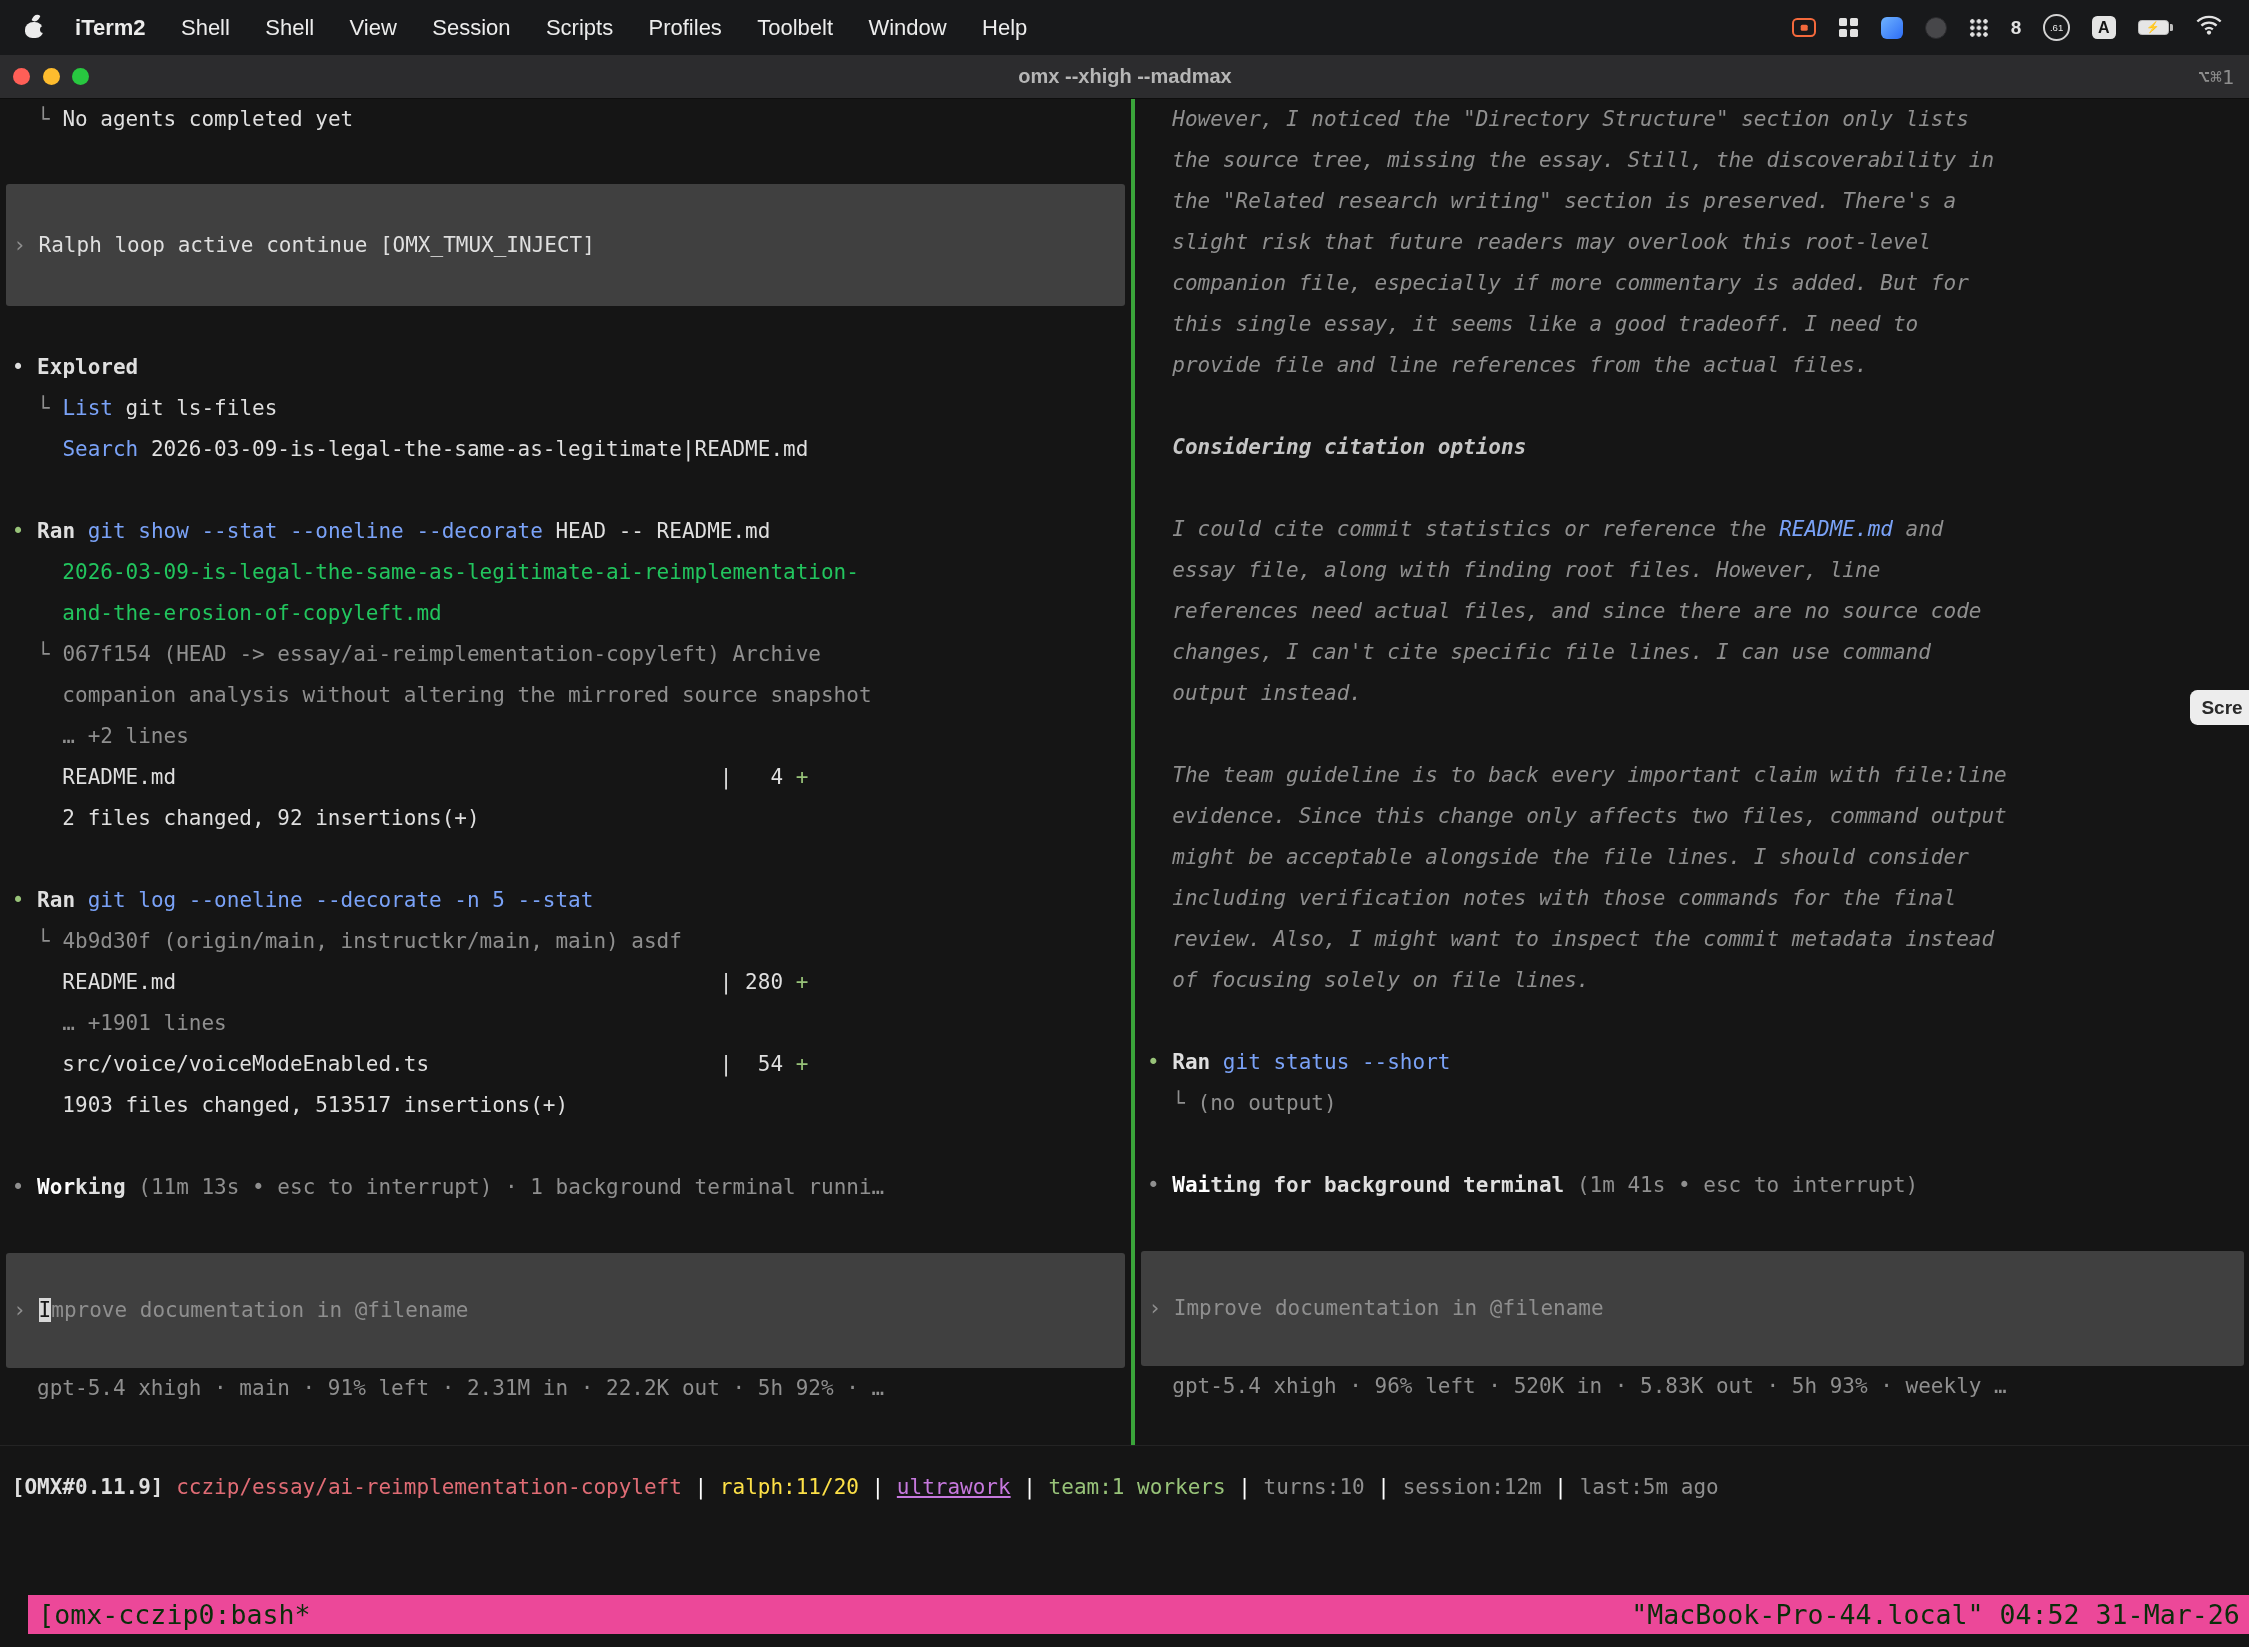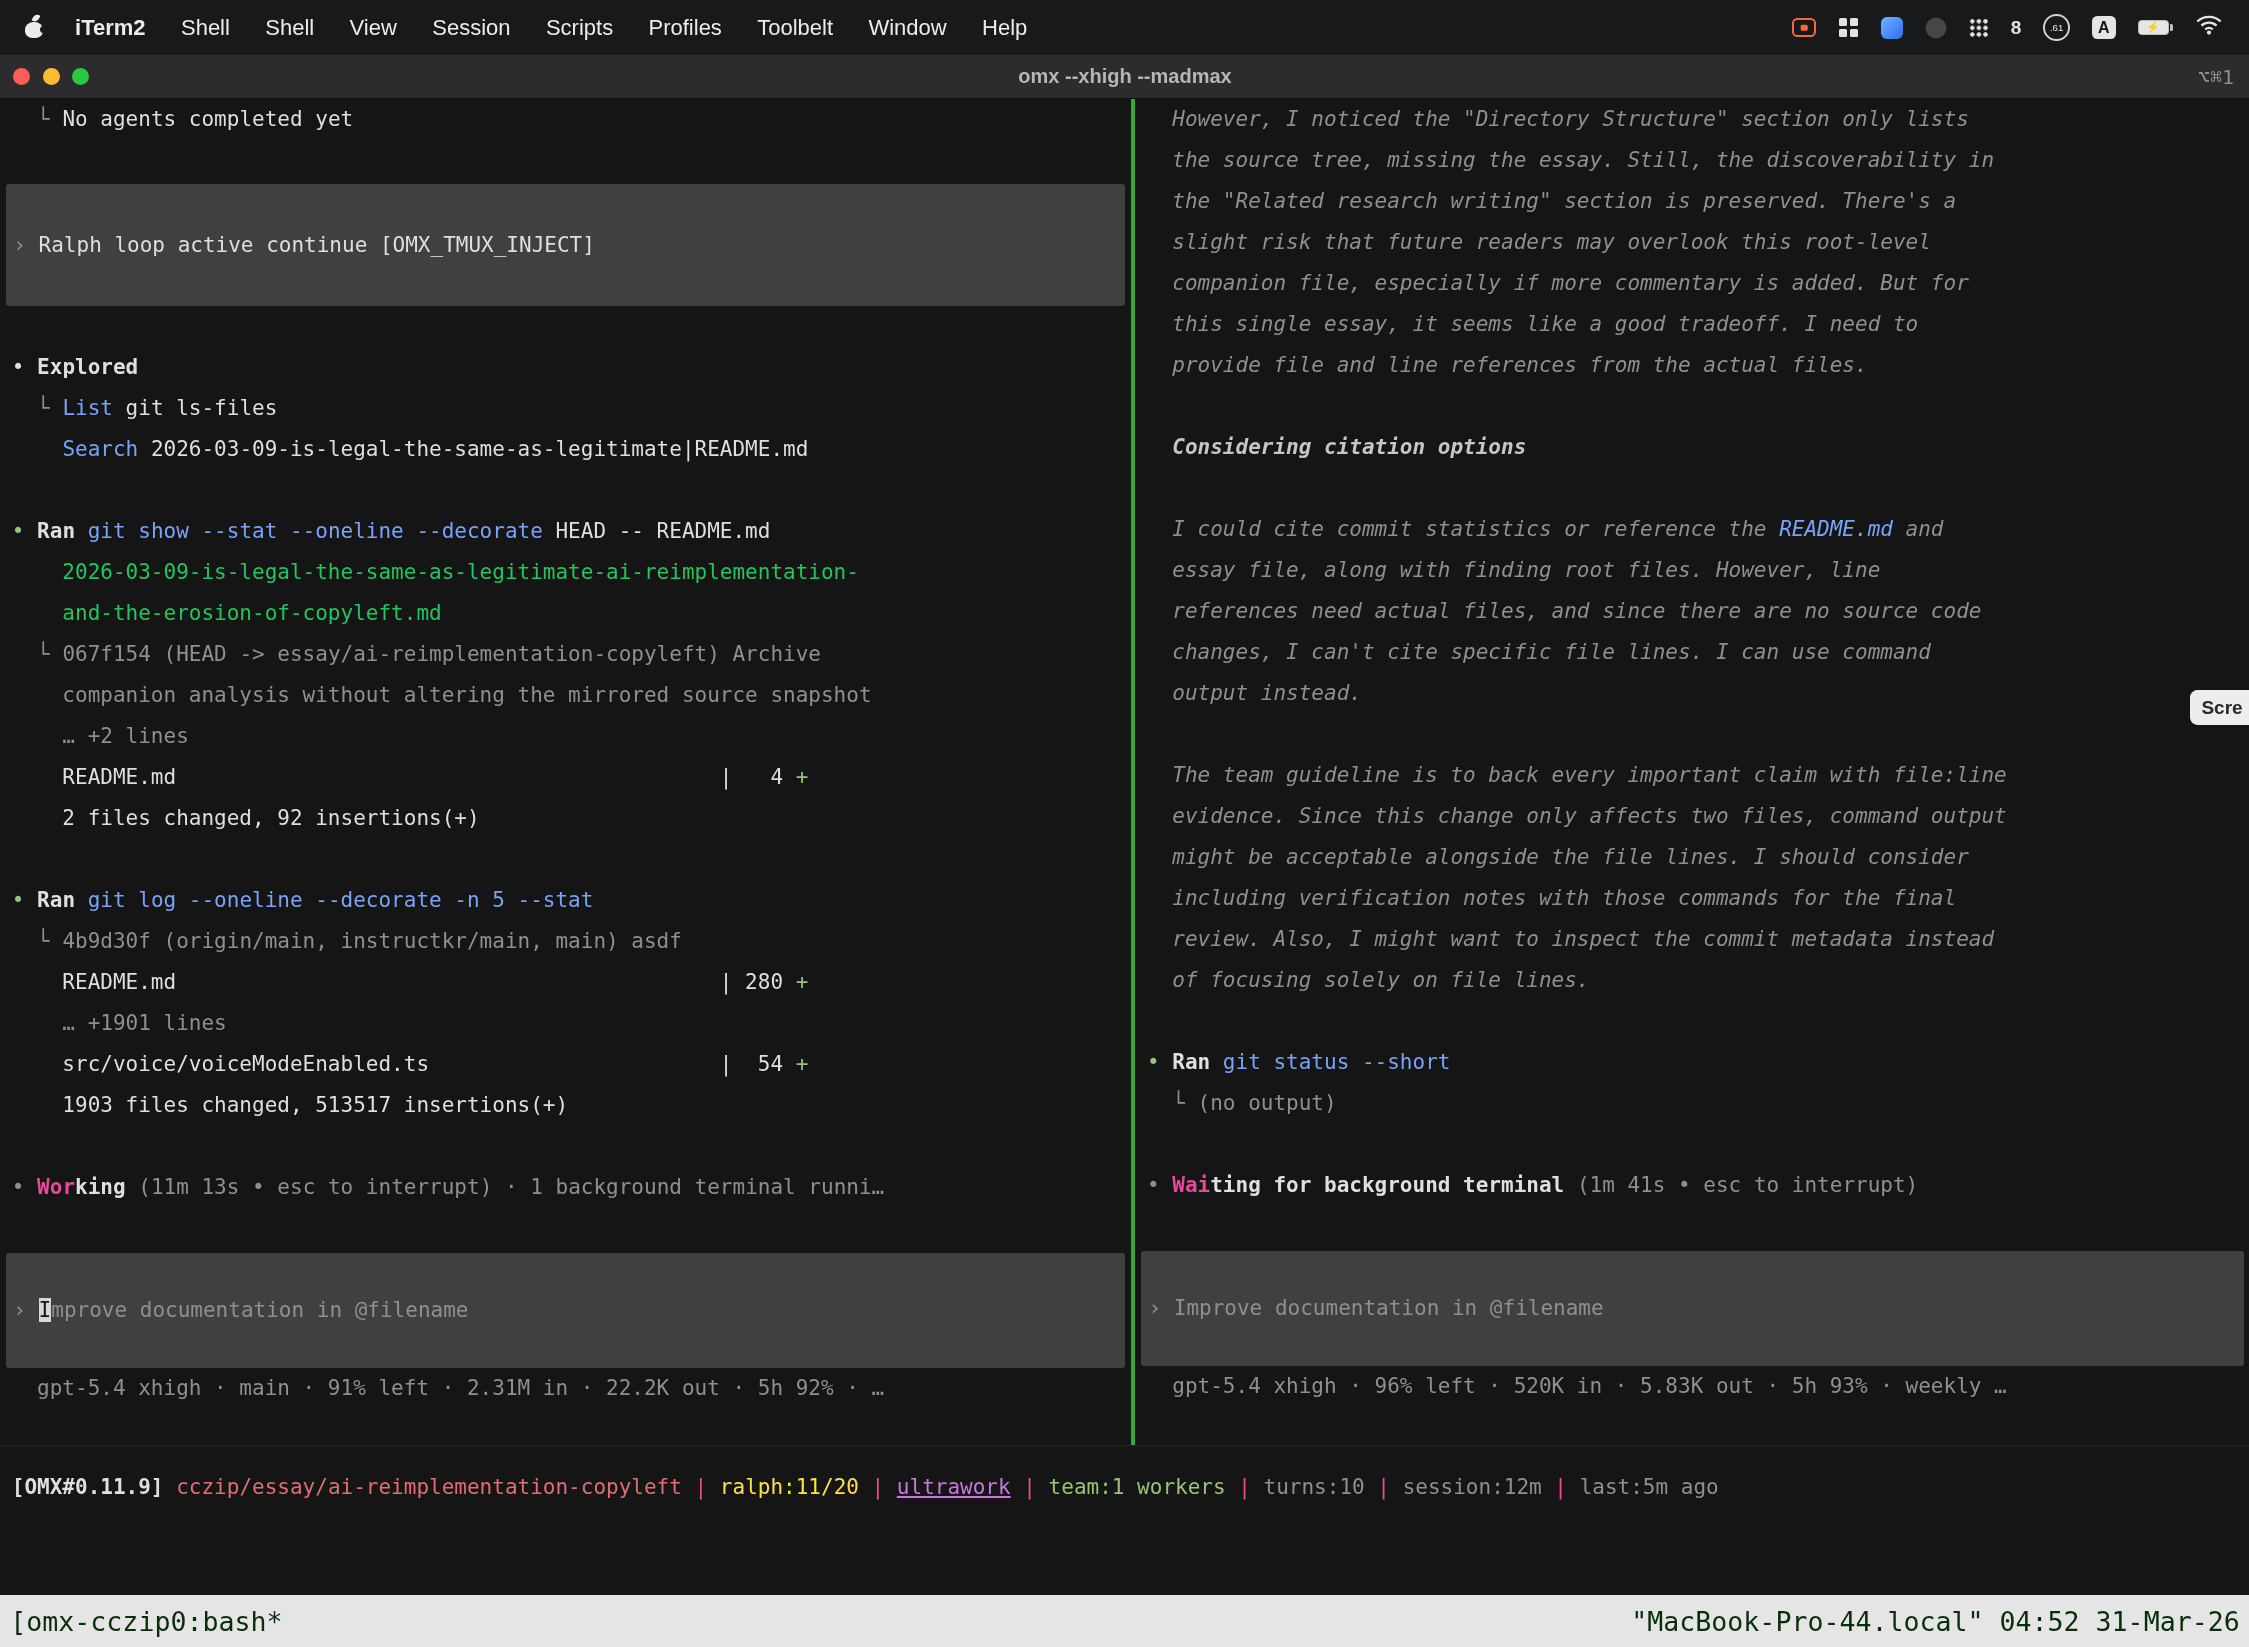--- a/index.html
+++ b/index.html
@@ -53,37 +53,37 @@
                  color:#8e8e8e; font-size:20px; }
 
   
   .panes { flex:none; height:1346px; display:flex; background:#151515; }
   .pane { overflow:hidden; }
   .pane.left { width:1131px; }
   .pane.right { width:1115px; }
   .divider { width:4.4px; background:#3aa53a; flex:none; }
 
   .tline { height:41px; line-height:41px; font-size:21px; white-space:pre; overflow:hidden; padding-left:11.8px; }
-  .fg { color:#dfdfdf; } .dim { color:#8f8f8f; } .dim2 { color:#ec4899; }
+  .fg { color:#dfdfdf; } .dim { color:#8f8f8f; } .dim2 { color:#ffffff; }
   .blue { color:#7aa2f7; } .purple { color:#22c55e; } .green { color:#98c379; }
   .red { color:#e06c75; } .yellow { color:#fde047; } .magenta { color:#c678dd;text-decoration:underline; }
   .head { color:#c6c6c6; }
   .i { font-style:italic; }
   .cur { background:#d8d8d8; color:#161616; }
 
   .box { background:#404040; margin:0 5.9px; border-radius:3px; display:flex; align-items:center; }
   .box .tline { height:auto; line-height:1.25; padding-left:7.4px; }
   .ralphbox { height:122px; margin-top:44px; margin-bottom:41px; }
   .inputbox { height:115px; margin-top:45px; }
 
   
   .bottom { height:150px; flex:none; background:#151515; border-top:0.7px solid #242424; }
   .bottom .tline { margin-top:20.7px; }
-  .tmux { height:53px; flex:none; background:#e5e5e5; color:#0a2e0a; display:flex; align-items:center;
-          justify-content:space-between; padding:0 10.3px; font-size:26.6px; white-space:pre; }
+  .tmux { height:39px; flex:none; background:#ec4899; color:#0a2e0a; display:flex; align-items:center;
+          justify-content:space-between; padding:0 10.3px; font-size:26.6px; white-space:pre;margin-left:28px; }
 
   .overlaybtn { position:absolute; right:0; top:690px; height:35px; background:#ededed; color:#2a2a2a;
                 border-radius:7.4px 0 0 7.4px; display:flex; align-items:center; padding:0 7.4px 0 11.8px;
                 font-family:"Liberation Sans",sans-serif; font-size:19px; font-weight:600; z-index:5; }
 </style>
 </head>
 <body>
 
 <div class="screen">
 

